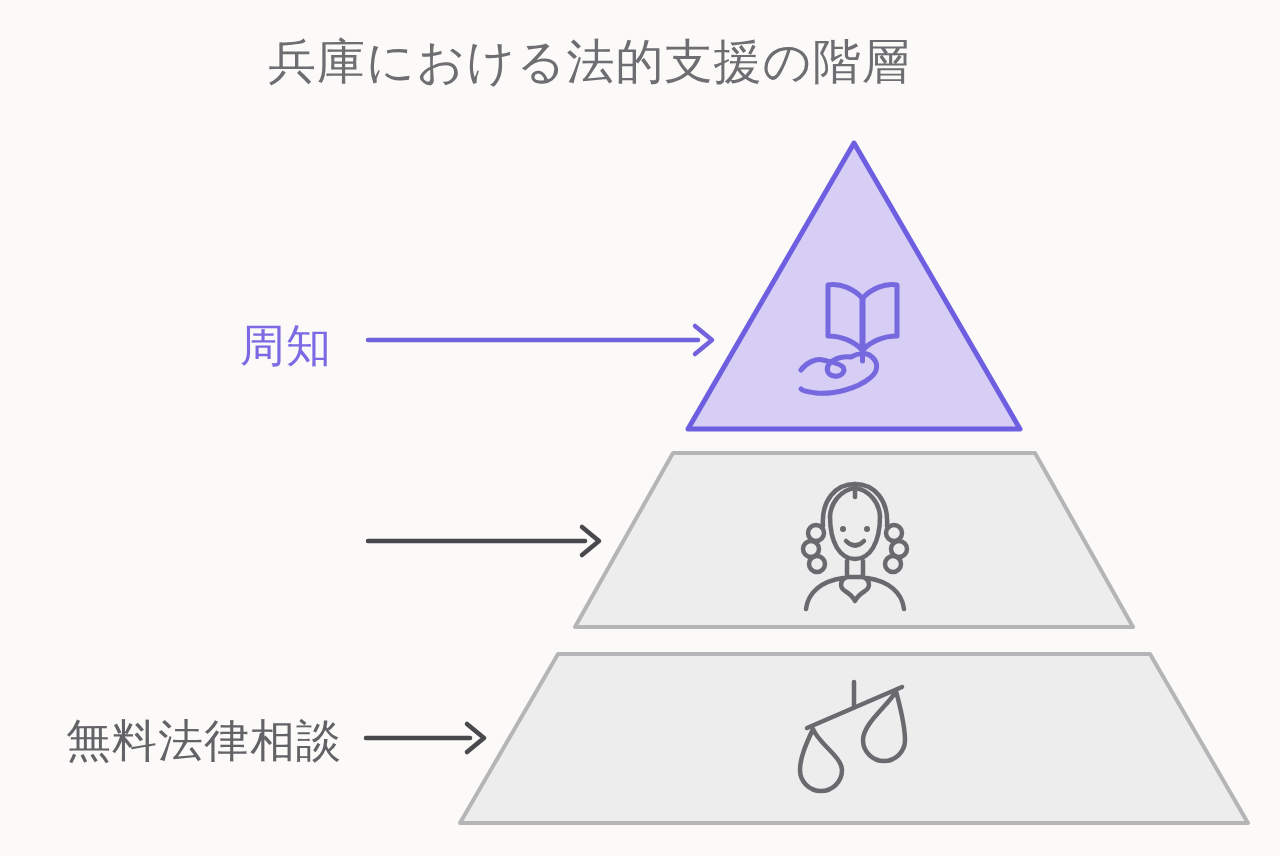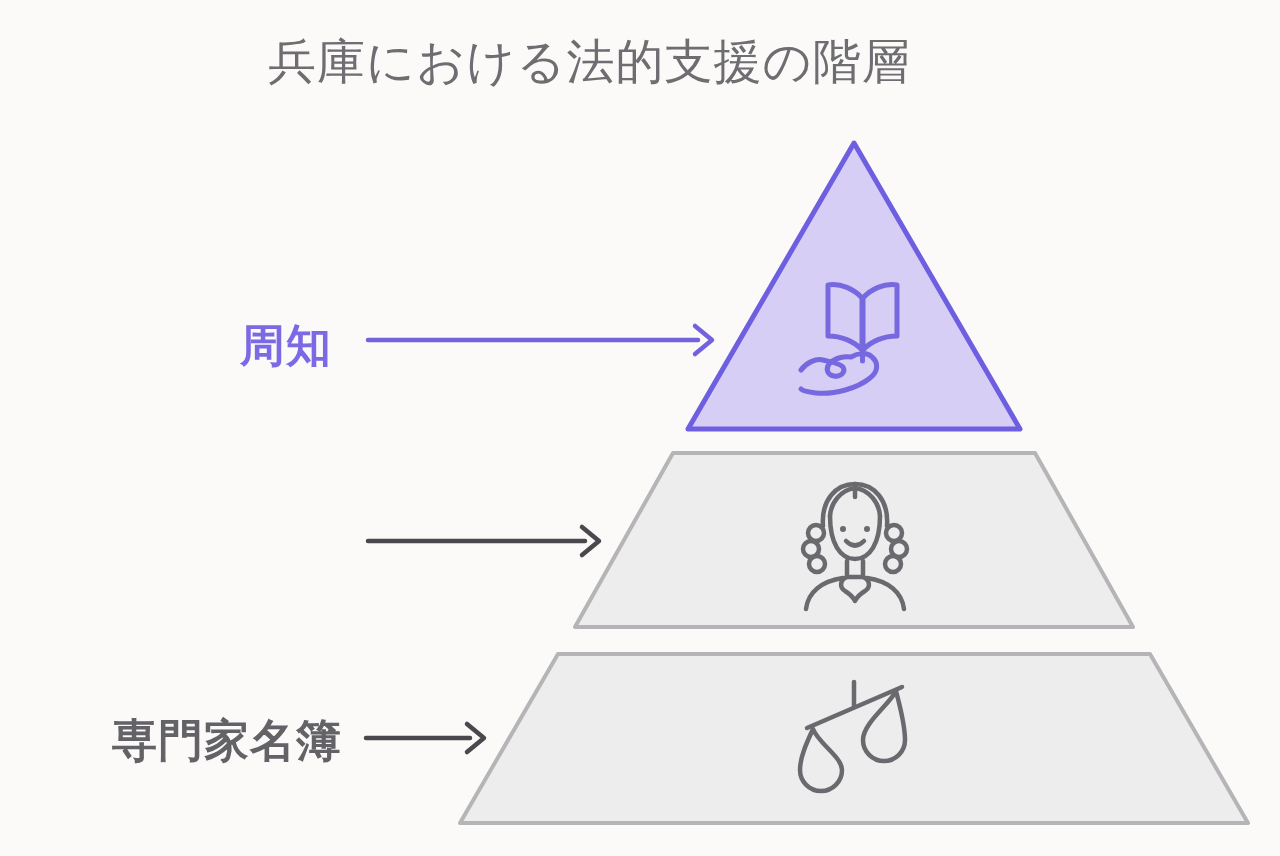--- a/index.html
+++ b/index.html
@@ -21,21 +21,21 @@
     font-size: 48px;
     font-weight: 500;
     letter-spacing: 1px;
     color: #6e6e72;
     white-space: nowrap;
     margin-left: 16px;
   }
   .tier-label {
     position: absolute;
     font-size: 45px;
-    font-weight: 700;
+    font-weight: 400;
     letter-spacing: 1px;
     color: #626267;
     white-space: nowrap;
     text-align: right;
   }
   .tier-label.accent { color: #7b6ae3; }
   .label-awareness    { top: 316px; right: 948px; }
   .label-experts      { top: 517px; right: 950px; }
   .label-consultation { top: 711px; right: 938px; }
   .arrow-svg { position: absolute; overflow: visible; }
@@ -77,21 +77,21 @@
 </head>
 <body>
 
 <div class="canvas">
 
   <div class="page-title">兵庫における法的支援の階層</div>
 
   <div class="tier-label accent label-awareness">周知</div>
 
 
-  <div class="tier-label label-consultation">専門家名簿</div>
+  <div class="tier-label label-consultation">無料法律相談</div>
 
   <svg class="arrow-svg arrow-awareness" width="352" height="36">
     <path class="arrow-line arrow-line-purple" d="M2 18 H332"></path>
     <path class="arrow-line arrow-line-purple" d="M329 4 L346 18 L329 32"></path>
   </svg>
 
   <svg class="arrow-svg arrow-experts" width="242" height="36">
     <path class="arrow-line arrow-line-dark" d="M2 18 H219"></path>
     <path class="arrow-line arrow-line-dark" d="M216 4 L233 18 L216 32"></path>
   </svg>

